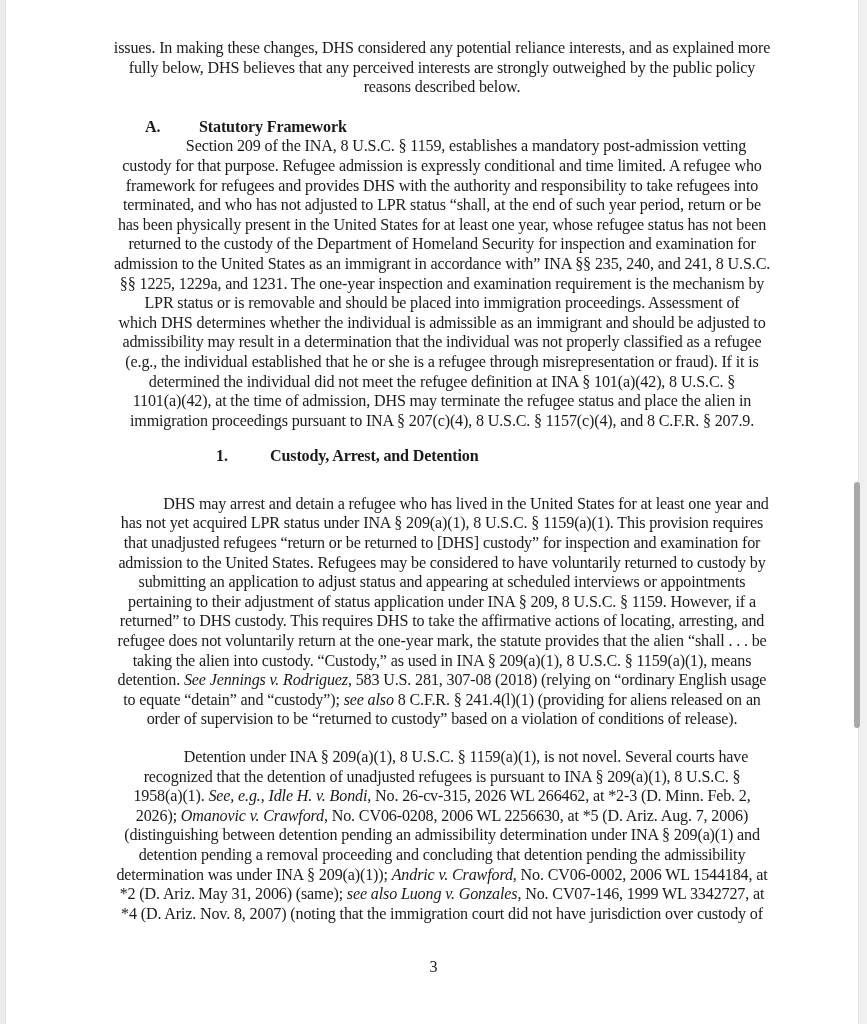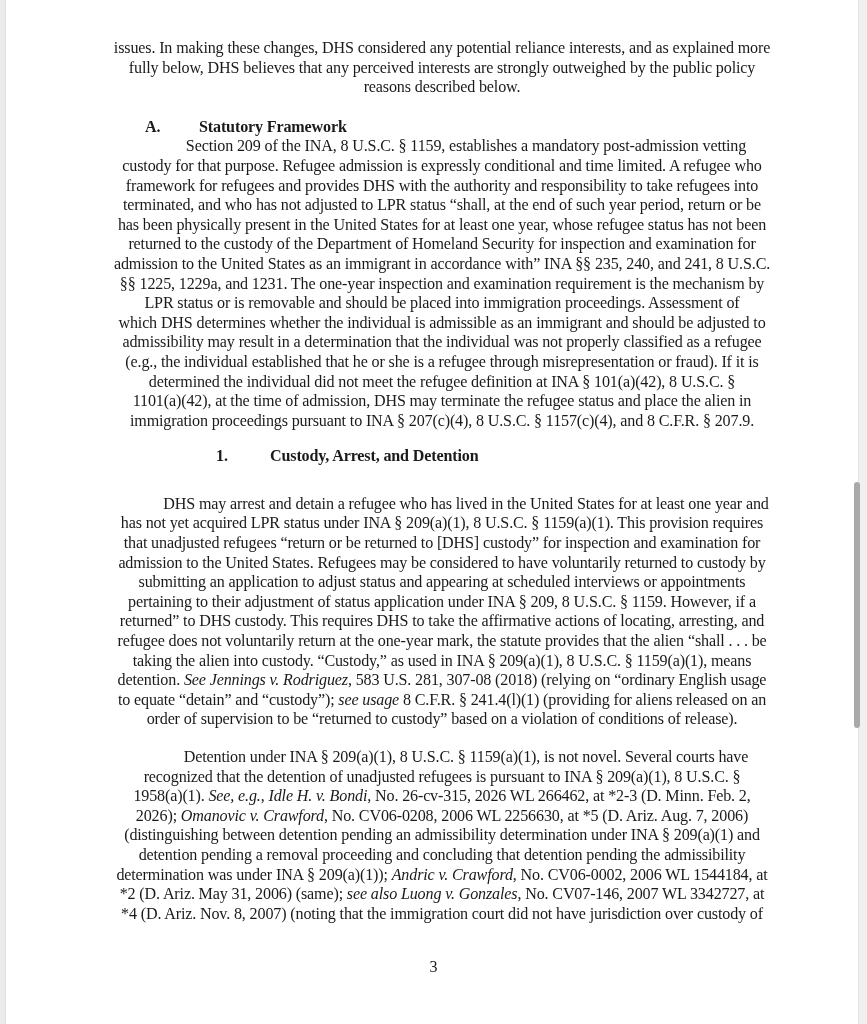--- a/index.html
+++ b/index.html
@@ -83,32 +83,32 @@
     <span class="line" style="padding-left:48px">DHS may arrest and detain a refugee who has lived in the United States for at least one year and</span>
     <span class="line">has not yet acquired LPR status under INA § 209(a)(1), 8 U.S.C. § 1159(a)(1).  This provision requires</span>
     <span class="line">that unadjusted refugees “return or be returned to [DHS] custody” for inspection and examination for</span>
     <span class="line">admission to the United States.  Refugees may be considered to have voluntarily returned to custody by</span>
     <span class="line">submitting an application to adjust status and appearing at scheduled interviews or appointments</span>
     <span class="line">pertaining to their adjustment of status application under INA § 209, 8 U.S.C. § 1159.  However, if a</span>
     <span class="line">returned” to DHS custody.  This requires DHS to take the affirmative actions of locating, arresting, and</span>
     <span class="line">refugee does not voluntarily return at the one-year mark, the statute provides that the alien “shall . . . be</span>
     <span class="line">taking the alien into custody.  “Custody,” as used in INA § 209(a)(1), 8 U.S.C. § 1159(a)(1), means</span>
     <span class="line"><span>detention.  </span><i>See Jennings v. Rodriguez</i><span>, 583 U.S. 281, 307-08 (2018) (relying on “ordinary English usage</span></span>
-    <span class="line"><span>to equate “detain” and “custody”); </span><i>see usage</i><span> 8 C.F.R. § 241.4(l)(1) (providing for aliens released on an</span></span>
+    <span class="line"><span>to equate “detain” and “custody”); </span><i>see also</i><span> 8 C.F.R. § 241.4(l)(1) (providing for aliens released on an</span></span>
     <span class="line">order of supervision to be “returned to custody” based on a violation of conditions of release).</span>
   </p>
 
   <div class="gap"></div>
 
   <p class="para">
     <span class="line" style="padding-left:48px">Detention under INA § 209(a)(1), 8 U.S.C. § 1159(a)(1), is not novel.  Several courts have</span>
     <span class="line">recognized that the detention of unadjusted refugees is pursuant to INA § 209(a)(1), 8 U.S.C. §</span>
     <span class="line"><span>1958(a)(1).  </span><i>See, e.g.</i><span>, </span><i>Idle H. v. Bondi</i><span>, No. 26-cv-315, 2026 WL 266462, at *2-3 (D. Minn. Feb. 2,</span></span>
     <span class="line"><span>2026); </span><i>Omanovic v. Crawford</i><span>, No. CV06-0208, 2006 WL 2256630, at *5 (D. Ariz. Aug. 7, 2006)</span></span>
     <span class="line">(distinguishing between detention pending an admissibility determination under INA § 209(a)(1) and</span>
     <span class="line">detention pending a removal proceeding and concluding that detention pending the admissibility</span>
     <span class="line"><span>determination was under INA § 209(a)(1)); </span><i>Andric v. Crawford</i><span>, No. CV06-0002, 2006 WL 1544184, at</span></span>
-    <span class="line"><span>*2 (D. Ariz. May 31, 2006) (same); </span><i>see also Luong v. Gonzales</i><span>, No. CV07-146, 2007 WL 3342727, at</span></span>
+    <span class="line"><span>*2 (D. Ariz. May 31, 2006) (same); </span><i>see also Luong v. Gonzales</i><span>, No. CV07-146, 1999 WL 3342727, at</span></span>
     <span class="line">*4 (D. Ariz. Nov. 8, 2007) (noting that the immigration court did not have jurisdiction over custody of</span>
   </p>
 </div>
 
 <div class="page-num">3</div>
 
 </body></html>

